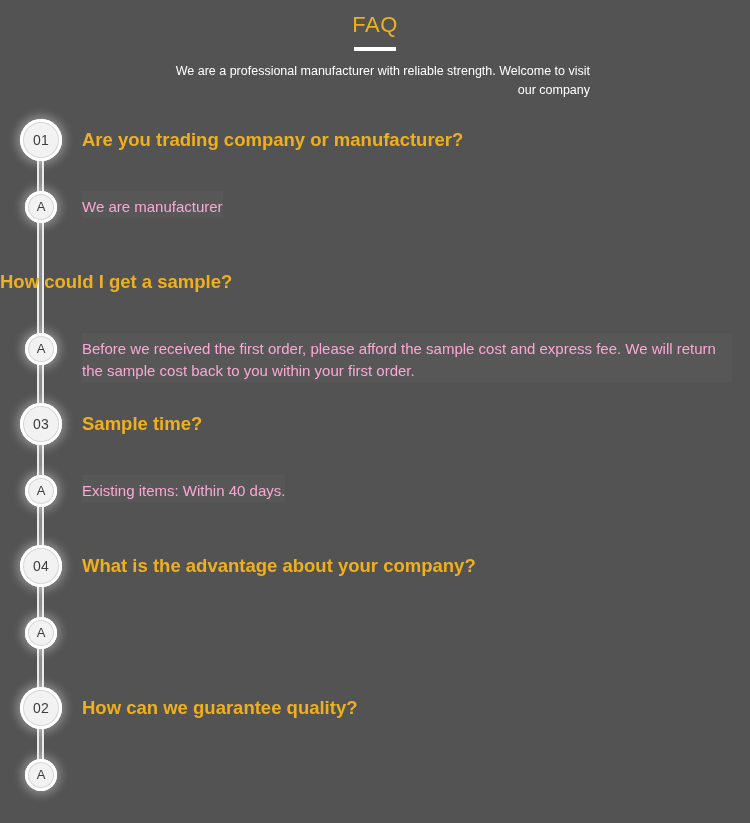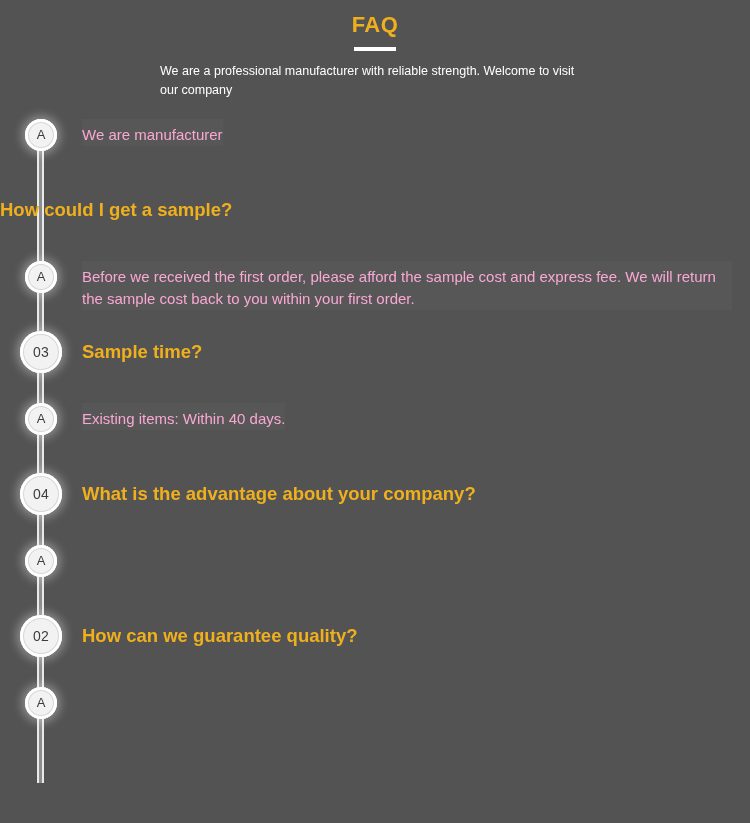--- a/index.html
+++ b/index.html
@@ -19,38 +19,38 @@
     background:#535353;
   }
 
   
   .header {
     padding-top:12px;
     text-align:center;
   }
   .faq-title {
     font-size:22px;
-    font-weight:bold;
+    font-weight:normal;
     color:#F0B01E;
     letter-spacing:0.5px;
     line-height:1.2;
   }
   .title-rule {
     width:42px;
     height:4px;
     background:#FFFFFF;
     margin:9px auto 0 auto;
   }
   .subtitle {
     margin:11px auto 0 auto;
     width:430px;
     font-size:12.5px;
     line-height:1.45;
     color:#FFFFFF;
-    text-align:left;
+    text-align:right;
   }
 
   
   .timeline {
     position:relative;
     margin-top:20px;
   }
 
   
   .rail {
@@ -146,20 +146,28 @@
 
   <div class="header">
     <div class="faq-title">FAQ</div>
     <div class="title-rule"></div>
     <div class="subtitle">We are a professional manufacturer with reliable strength. Welcome to visit our company</div>
   </div>
 
   <div class="timeline">
     <div class="rail"></div>
 
+    <div class="row question">
+      <div class="node-col">
+        <div class="node num">01</div>
+      </div>
+      <div class="text-col">
+        <div class="q-text">Are you trading company or manufacturer?</div>
+      </div>
+    </div>
     <div class="row answer">
       <div class="node-col">
         <div class="node ans">A</div>
       </div>
       <div class="text-col">
         <div class="a-text">We are manufacturer</div>
       </div>
     </div>
 
     <div class="row question">

